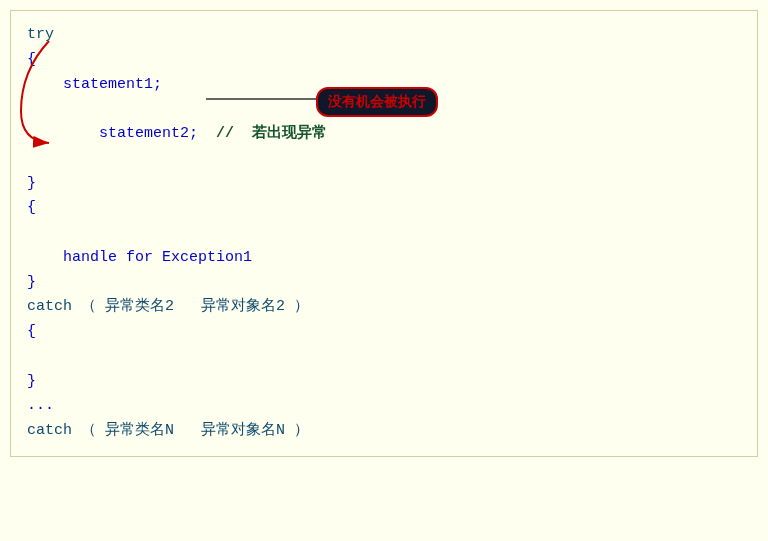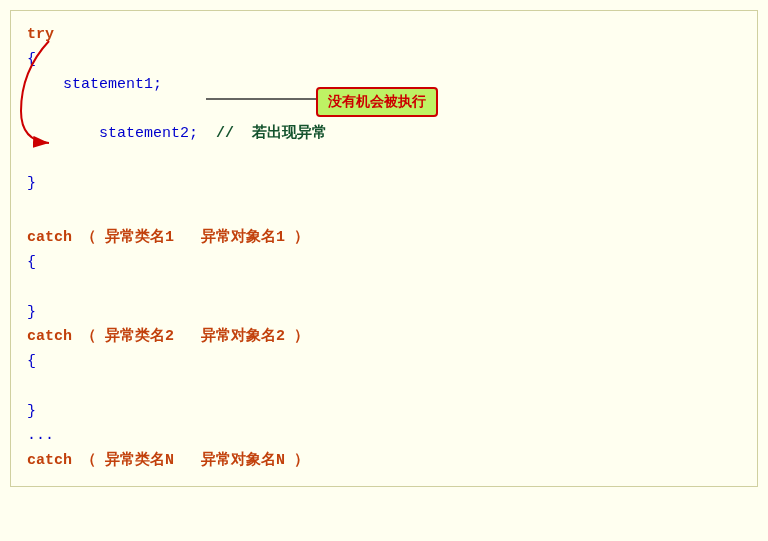--- a/index.html
+++ b/index.html
@@ -17,21 +17,21 @@
       padding: 12px 16px;
       position: relative;
       border: 1px solid #d0d0a0;
     }
     .code-line {
       line-height: 1.65;
       font-size: 15px;
       white-space: pre;
       position: relative;
     }
-    .kw { color: #c2410c; font-weight: bold; }
+    .kw { color: #0c4a6e; font-weight: normal; }
     .comment { color: #14532d; font-weight: bold; }
     .normal { color: #0000cc; }
 
     
     .annotation-wrapper {
       position: absolute;
       top: 92px;
       left: 0;
       width: 100%;
       pointer-events: none;
@@ -40,23 +40,23 @@
       position: absolute;
       top: 0;
       left: 0;
       width: 100%;
       height: 60px;
     }
     .callout-box {
       position: absolute;
       top: 8px;
       left: 310px;
-      background: #bef264;
+      background: #0f172a;
       border: 2px solid #cc0000;
-      border-radius: 4px;
+      border-radius: 12px;
       padding: 4px 10px;
       color: #cc0000;
       font-family: 'SimHei', 'Microsoft YaHei', sans-serif;
       font-size: 14px;
       font-weight: bold;
       white-space: nowrap;
     }
   </style>
 </head>
 <body>
@@ -84,26 +84,26 @@
       <line x1="195" y1="28" x2="310" y2="28" stroke="#333" stroke-width="1.5"></line>
       <defs>
         <marker id="arrowhead" markerWidth="8" markerHeight="6" refX="8" refY="3" orient="auto">
           <polygon points="0 0, 8 3, 0 6" fill="#cc0000"></polygon>
         </marker>
       </defs>
     </svg>
     <div class="callout-box" style="top:16px; left:305px;">没有机会被执行</div>
   </div>
 
-  <div class="code-line kw" style="margin-top:30px;">catch （ 异常类名1   异常对象名1 ）</div>
 
   <div class="code-line normal">{</div>
 
   <div class="code-line normal"> </div>
 
+  <div class="code-line normal">    handle for Exception1</div>
 
   <div class="code-line normal">}</div>
 
   <div class="code-line kw">catch （ 异常类名2   异常对象名2 ）</div>
 
   <div class="code-line normal">{</div>
 
   <div class="code-line normal"> </div>
 
 

